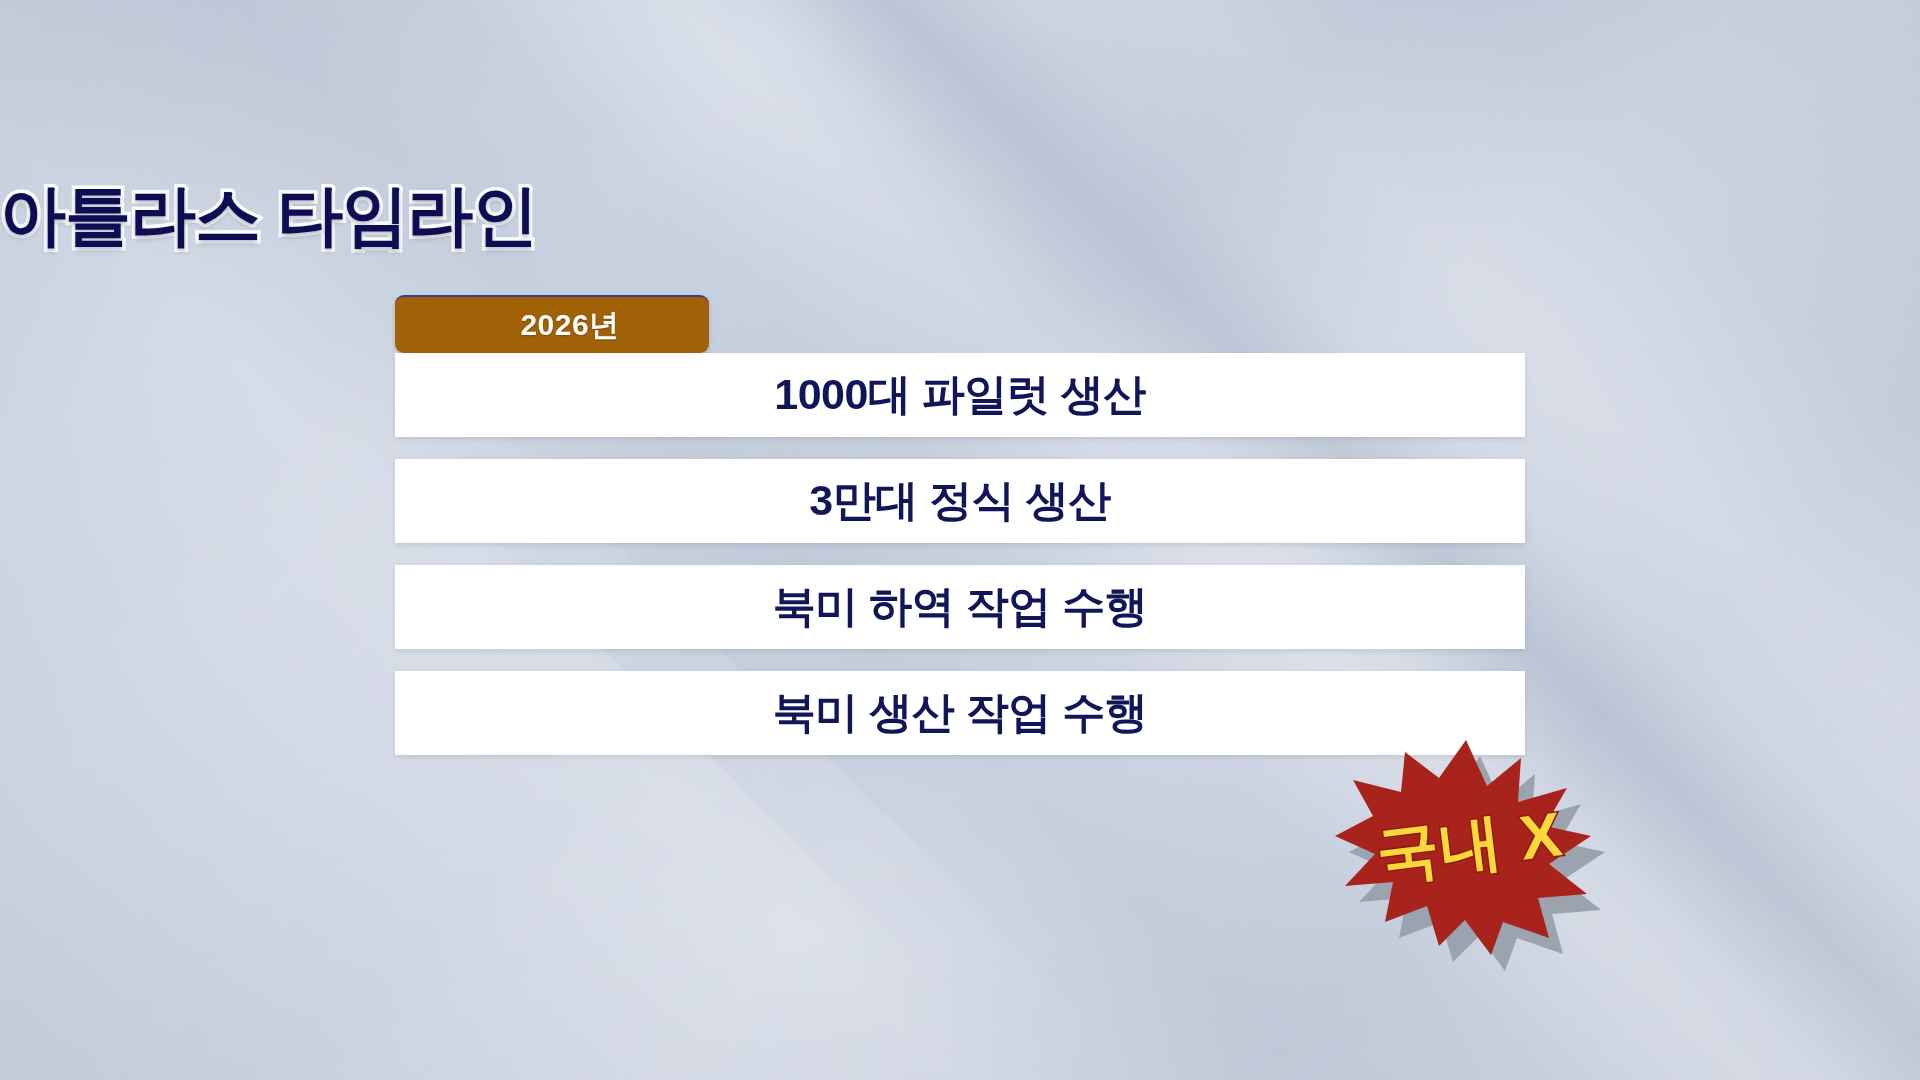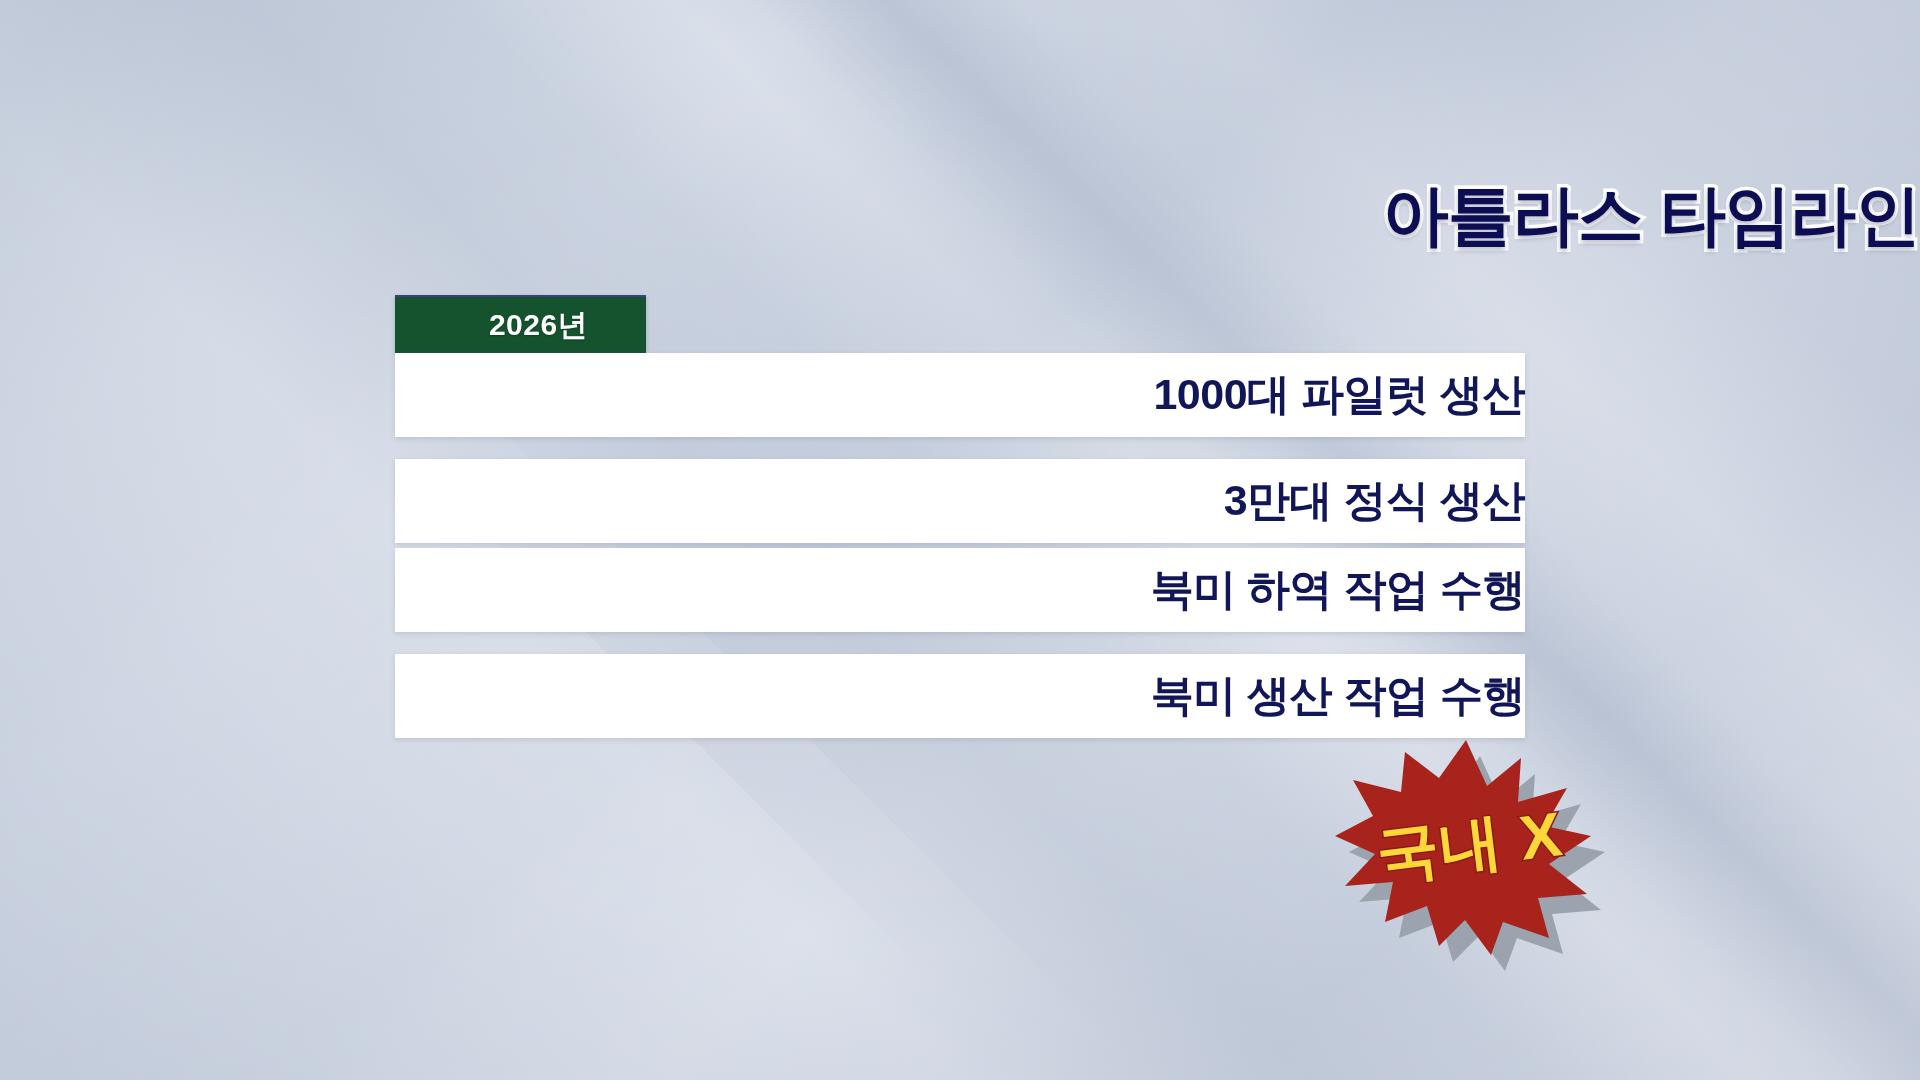--- a/index.html
+++ b/index.html
@@ -73,67 +73,67 @@
     background:radial-gradient(ellipse at 50% 45%, rgba(255,255,255,.10) 0%, rgba(255,255,255,0) 55%, rgba(150,162,184,.18) 100%);
   }
 
   
   #stage { position:absolute; inset:0; z-index:2; }
 
   #page-title {
     position:absolute;
     left:0; right:0;
     top:182px;
-    text-align:right;
+    text-align:left;
     font-size:66px;
     font-weight:bold;
     letter-spacing:-1px;
     color:#0c0d52;
     -webkit-text-stroke:7px #ffffff;
     paint-order:stroke fill;
     text-shadow:0 3px 5px rgba(95,105,125,.45);
     line-height:1;
     white-space:nowrap;
-    padding-left:47px;
   }
 
   .tl { position:absolute; left:395px; top:295px; width:1130px; }
 
   .group { position:relative; }
 
   .year-badge {
-    width:251px;
+    width:314px;
     height:58px;
-    background:#14532d;
+    background:#a16207;
     border-top:2px solid #3a3f86;
     display:flex;
     align-items:center;
     justify-content:center;
     box-shadow:0 2px 4px rgba(80,90,110,.30);
+    border-radius:9px;
   }
   .year-badge span {
     color:#ffffff;
     font-size:30px;
     font-weight:bold;
     letter-spacing:.5px;
     padding-left:36px;
     text-shadow:0 1px 2px rgba(0,0,0,.25);
   }
 
   .row {
     width:1130px;
     height:84px;
     background:#ffffff;
     display:flex;
     align-items:center;
-    justify-content:flex-end;
+    justify-content:center;
     margin-top:0;
     box-shadow:0 2px 5px rgba(110,120,140,.22);
   }
-  .row.second { margin-top:5px; }
+  .row.second { margin-top:22px; }
   .row span {
     color:#111659;
     font-size:43px;
     font-weight:bold;
     letter-spacing:-0.5px;
     text-shadow:0 1px 0 rgba(255,255,255,.9);
   }
 
   .gap { height:22px; }
 

